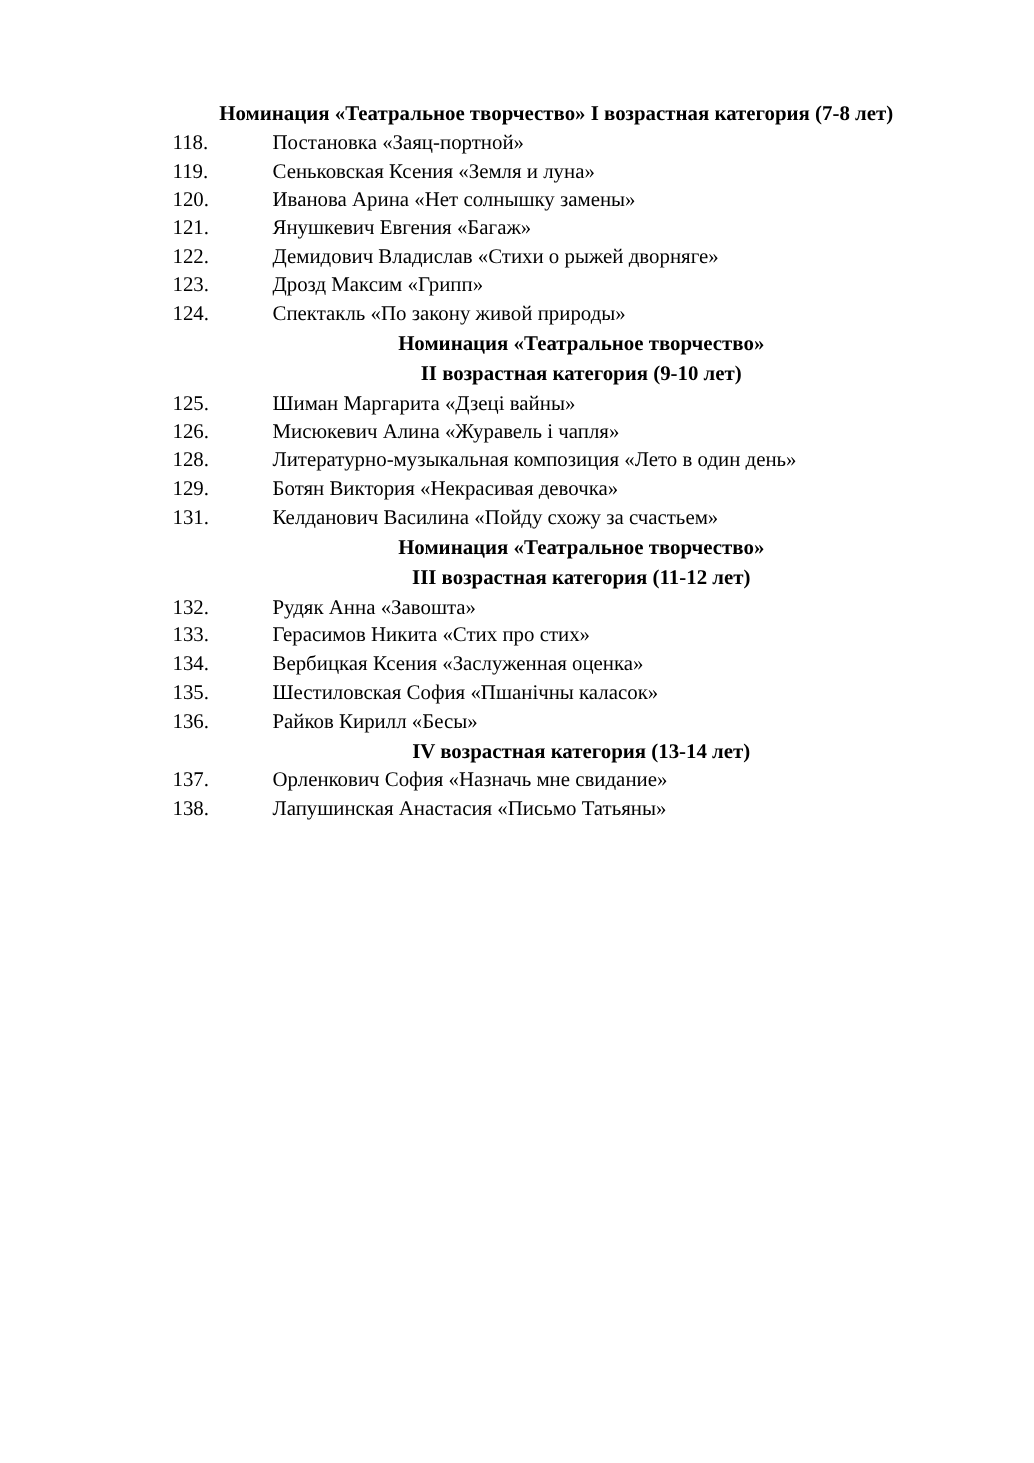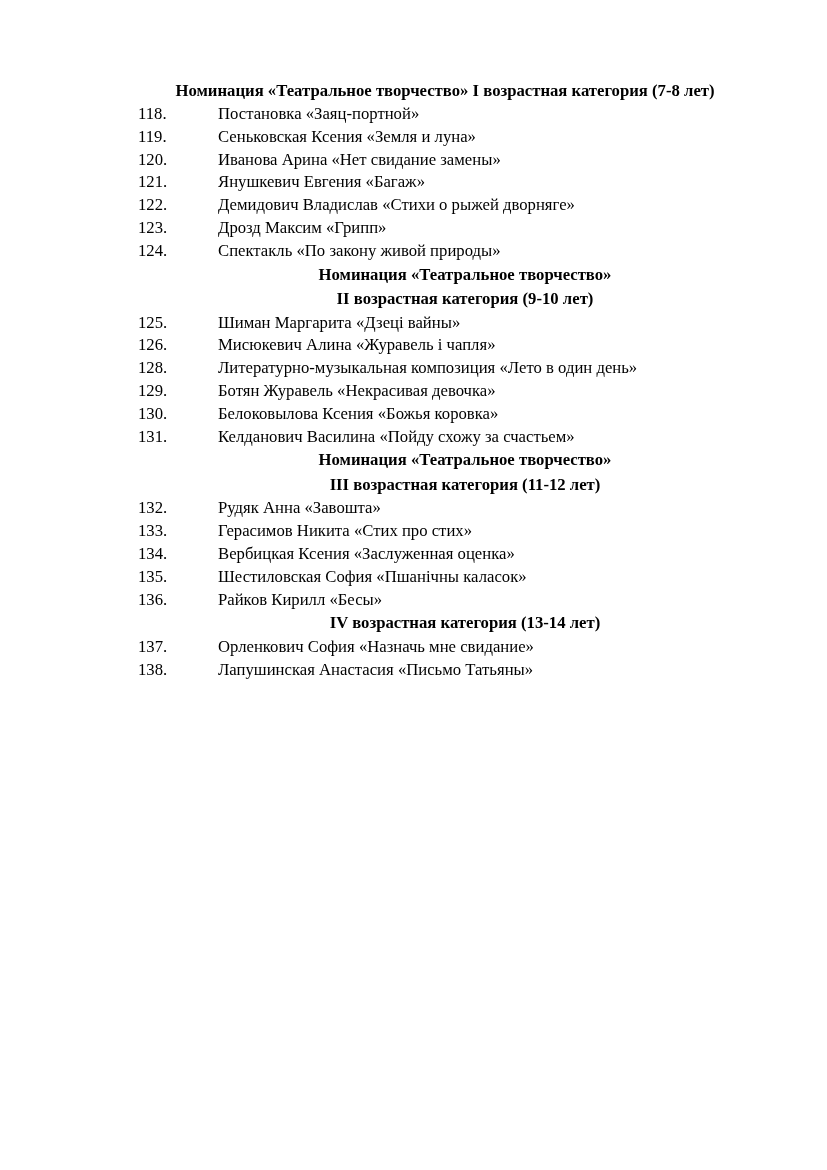--- a/index.html
+++ b/index.html
@@ -52,21 +52,21 @@
     <div class="item">
       <span class="num">118.</span>
       <span class="txt">Постановка «Заяц-портной»</span>
     </div>
     <div class="item">
       <span class="num">119.</span>
       <span class="txt">Сеньковская Ксения «Земля и луна»</span>
     </div>
     <div class="item">
       <span class="num">120.</span>
-      <span class="txt">Иванова Арина «Нет свидание замены»</span>
+      <span class="txt">Иванова Арина «Нет солнышку замены»</span>
     </div>
     <div class="item">
       <span class="num">121.</span>
       <span class="txt">Янушкевич Евгения «Багаж»</span>
     </div>
     <div class="item">
       <span class="num">122.</span>
       <span class="txt">Демидович Владислав «Стихи о рыжей дворняге»</span>
     </div>
     <div class="item">
@@ -88,25 +88,21 @@
     <div class="item">
       <span class="num">126.</span>
       <span class="txt">Мисюкевич Алина «Журавель і чапля»</span>
     </div>
     <div class="item">
       <span class="num">128.</span>
       <span class="txt">Литературно-музыкальная композиция «Лето в один день»</span>
     </div>
     <div class="item">
       <span class="num">129.</span>
-      <span class="txt">Ботян Журавель «Некрасивая девочка»</span>
-    </div>
-    <div class="item">
-      <span class="num">130.</span>
-      <span class="txt">Белоковылова Ксения «Божья коровка»</span>
+      <span class="txt">Ботян Виктория «Некрасивая девочка»</span>
     </div>
     <div class="item">
       <span class="num">131.</span>
       <span class="txt">Келданович Василина «Пойду схожу за счастьем»</span>
     </div>
 
     <div class="heading shift">Номинация «Театральное творчество»</div>
     <div class="heading shift">III возрастная категория (11-12 лет)</div>
 
     <div class="item">

